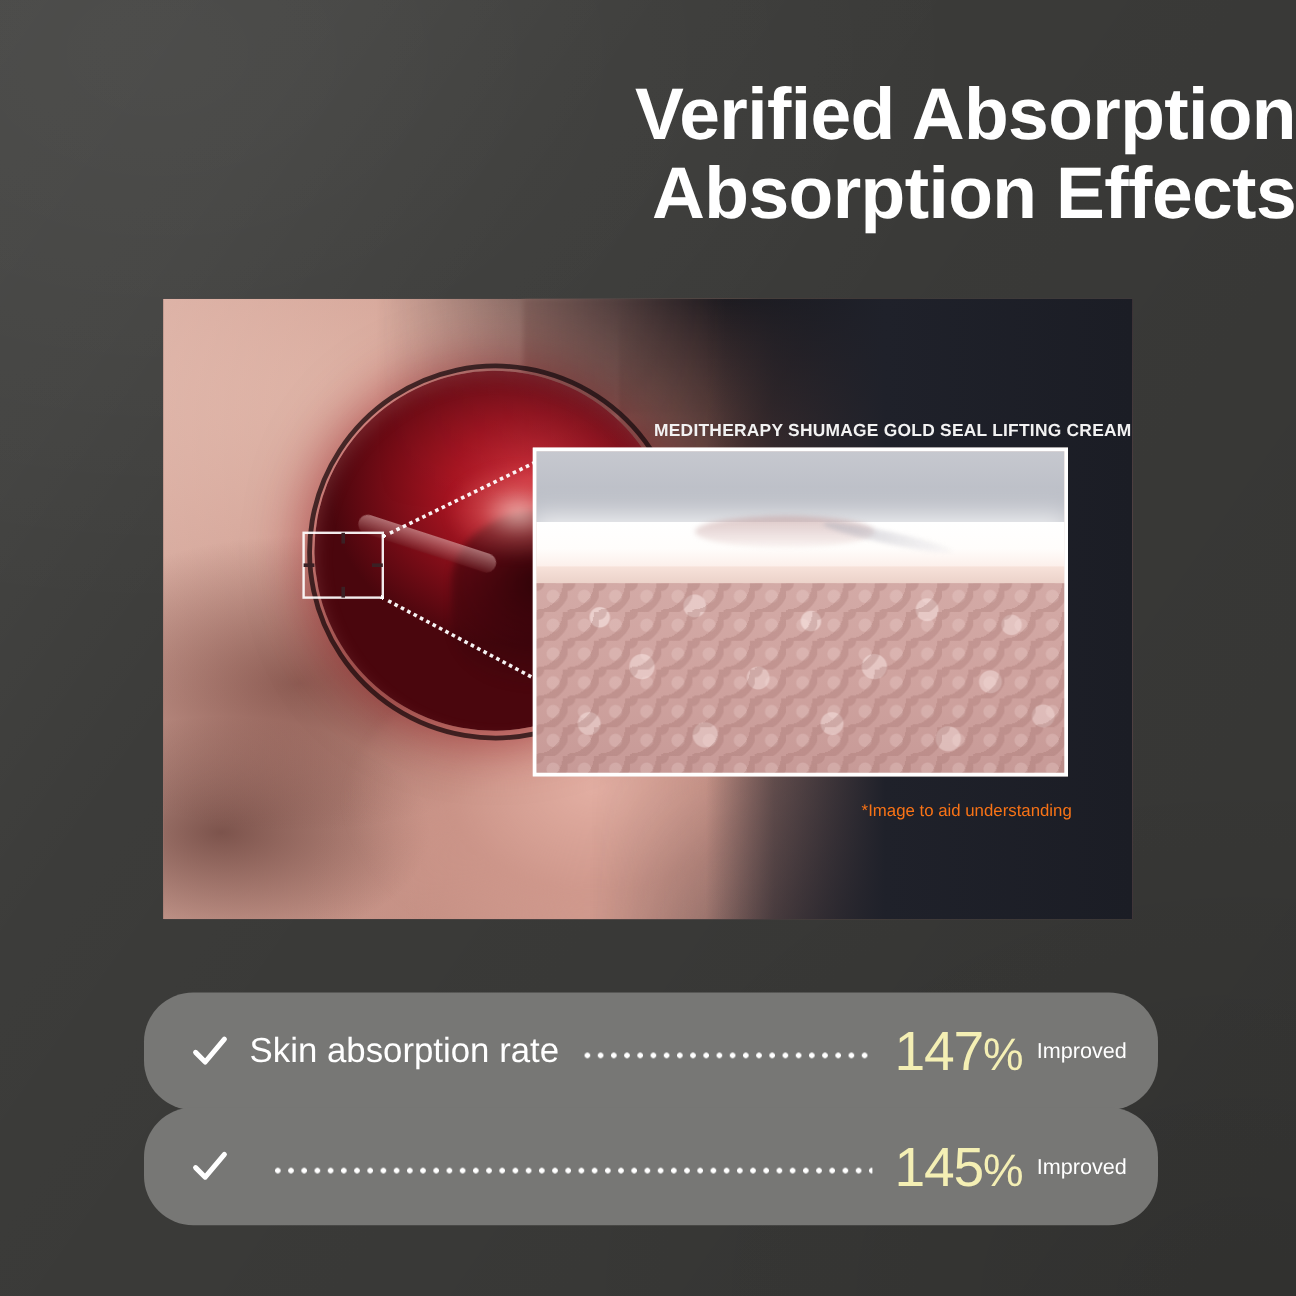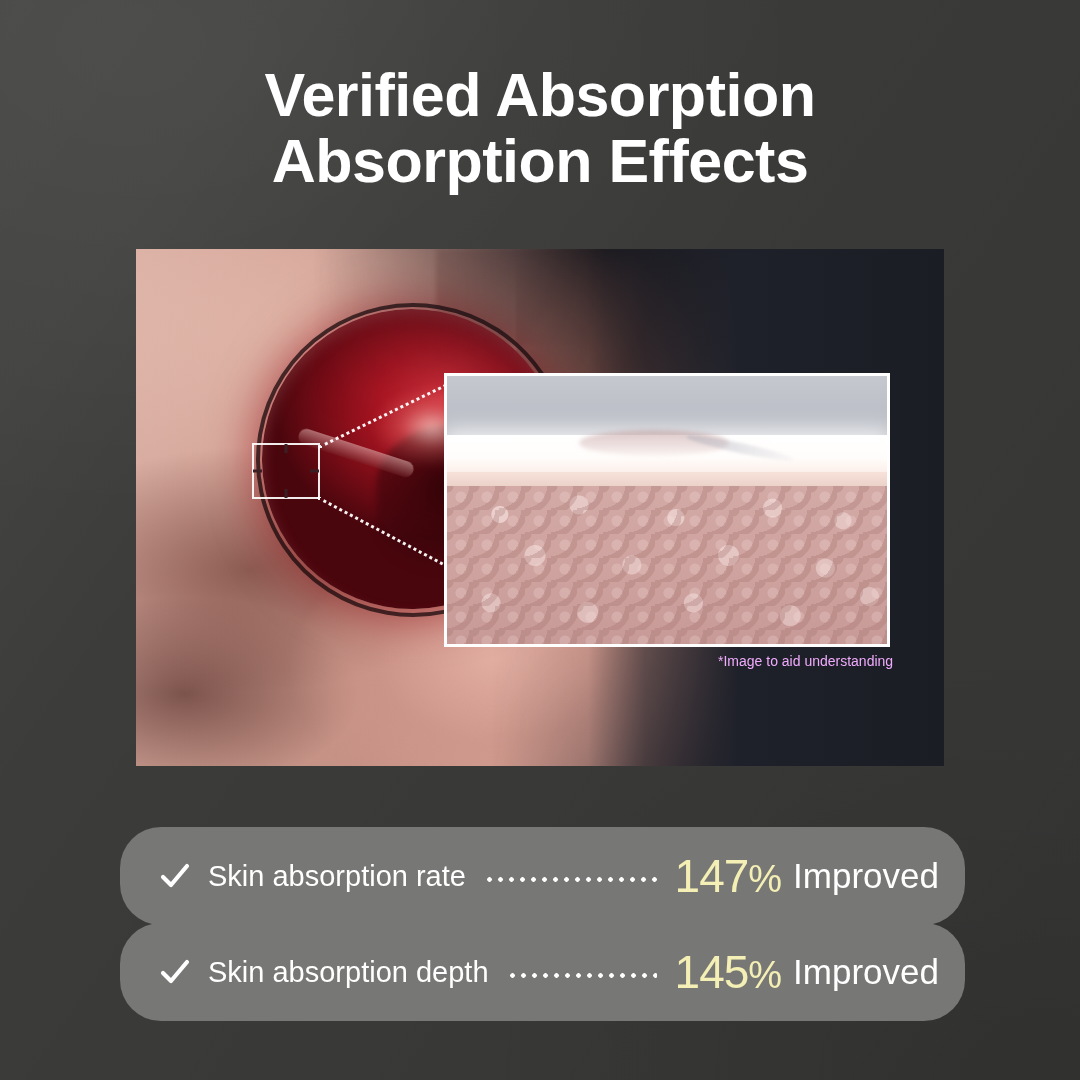--- a/index.html
+++ b/index.html
@@ -37,21 +37,21 @@
       radial-gradient(90% 70% at 96% 100%, rgba(0,0,0,0.10) 0%, rgba(0,0,0,0) 60%);
     pointer-events: none;
   }
 
   
   .title {
     position: absolute;
     left: 0;
     top: 62px;
     width: 1080px;
-    text-align: center;
+    text-align: right;
     color: #ffffff;
     font-size: 61px;
     font-weight: bold;
     line-height: 1.09;
     letter-spacing: -0.5px;
   }
   .title .line { display: block; white-space: nowrap; }
 
   
   .hero {
@@ -308,22 +308,22 @@
       repeating-radial-gradient(circle at 0 0, rgba(160,110,106,0.30) 0 6px, rgba(0,0,0,0) 7px 22px),
       repeating-radial-gradient(circle at 14px 11px, rgba(255,235,232,0.22) 0 5px, rgba(0,0,0,0) 6px 22px);
     background-size: 26px 24px, 26px 24px;
     opacity: 0.95;
   }
 
   
   .inset-caption {
     position: absolute;
     left: 718px;
-    top: 653px;
-    color: #f0abfc;
+    top: 667px;
+    color: #f97316;
     font-size: 14px;
     white-space: nowrap;
     text-align: right;
   }
 
   
   .pill {
     position: absolute;
     left: 120px;
     width: 845px;
@@ -365,21 +365,21 @@
   .pct {
     color: #f4efb4;
     font-size: 46px;
     font-weight: normal;
     letter-spacing: -1px;
     white-space: nowrap;
   }
   .pct .sign { font-size: 38px; }
   .improved {
     color: #ffffff;
-    font-size: 35px;
+    font-size: 18px;
     margin-left: 12px;
     white-space: nowrap;
   }
 </style>
 </head>
 <body>
 
 <div id="page">
 
   <div class="bg-sheen"></div>
@@ -408,20 +408,21 @@
 
   <div class="focus-box">
     <span class="tick left"></span>
     <span class="tick right"></span>
     <span class="tick top"></span>
     <span class="tick bot"></span>
   </div>
   <div class="connector c1"></div>
   <div class="connector c2"></div>
 
+  <div class="product-label">MEDITHERAPY SHUMAGE GOLD SEAL LIFTING CREAM</div>
 
   <div class="inset">
     <div class="band-gray"></div>
     <div class="band-glow"></div>
     <div class="droplet"></div>
     <div class="droplet-tail"></div>
     <div class="band-surface"></div>
     <div class="band-cells"></div>
     <div class="cell-grain"></div>
   </div>
@@ -435,19 +436,18 @@
     <span class="pill-label">Skin absorption rate</span>
     <span class="leader"></span>
     <span class="pct"><span>147</span><span class="sign">%</span></span>
     <span class="improved">Improved</span>
   </div>
 
   <div class="pill row2">
     <svg class="check-icon" viewBox="0 0 34 34">
       <polyline points="5,18 13,26 29,7" fill="none" stroke="#ffffff" stroke-width="4.2" stroke-linecap="round" stroke-linejoin="round"></polyline>
     </svg>
-    <span class="pill-label">Skin absorption depth</span>
     <span class="leader"></span>
     <span class="pct"><span>145</span><span class="sign">%</span></span>
     <span class="improved">Improved</span>
   </div>
 
 </div>
 
 </body></html>

